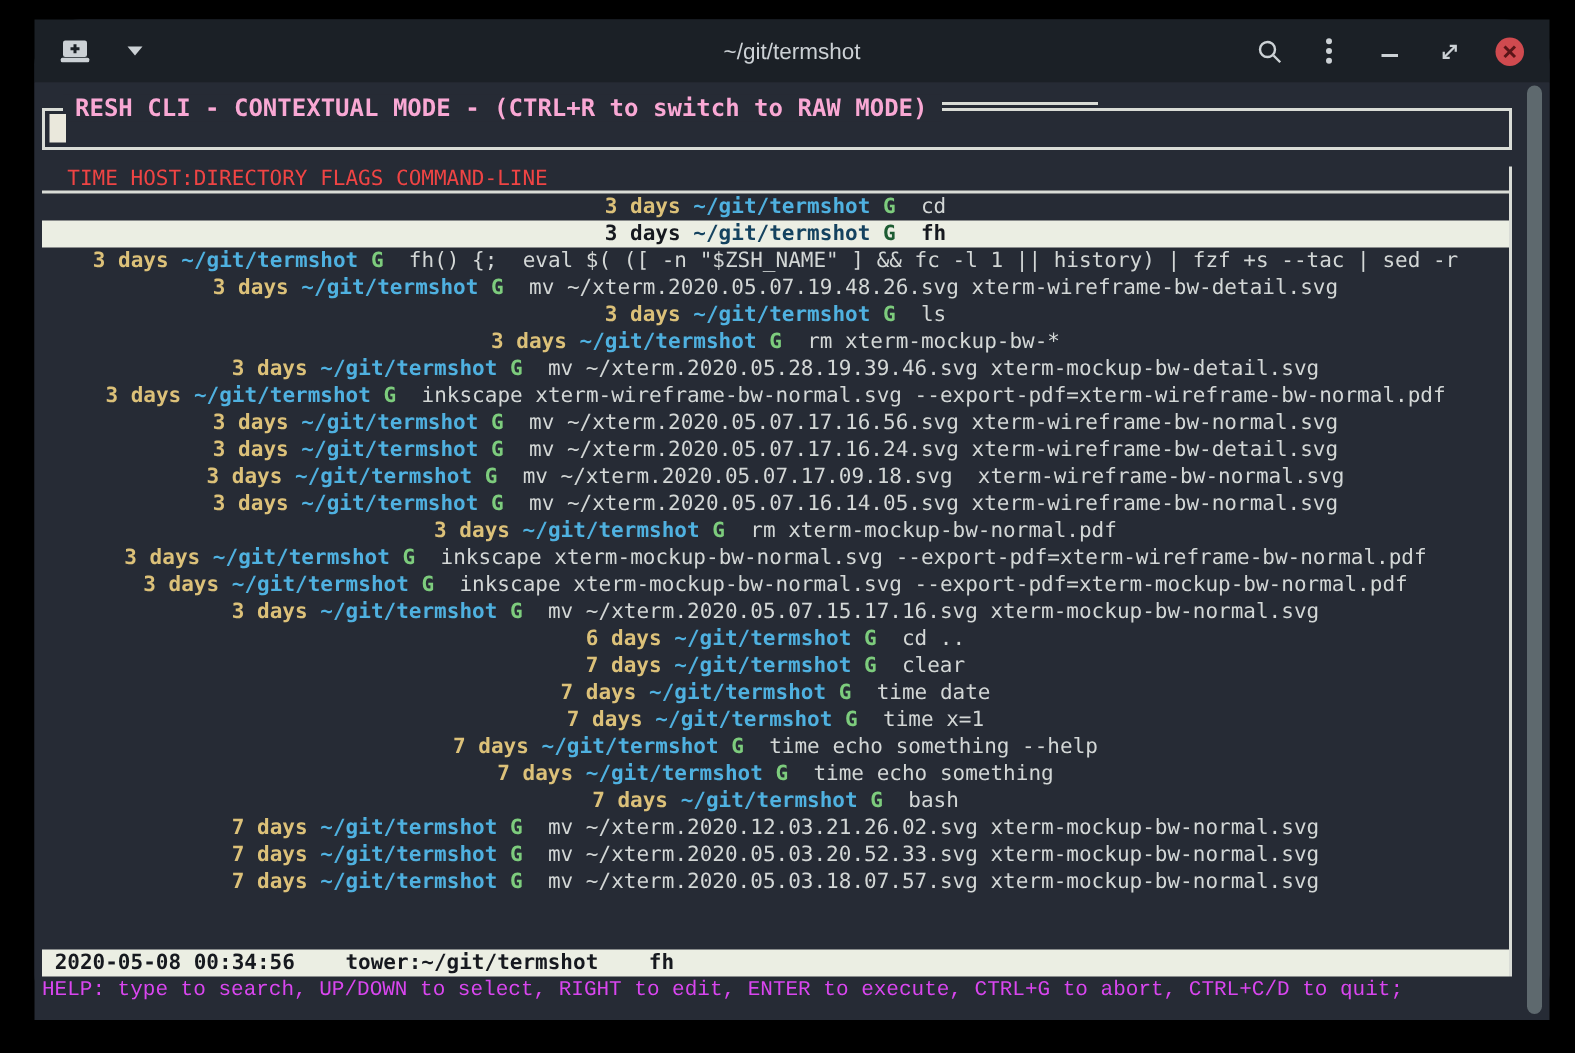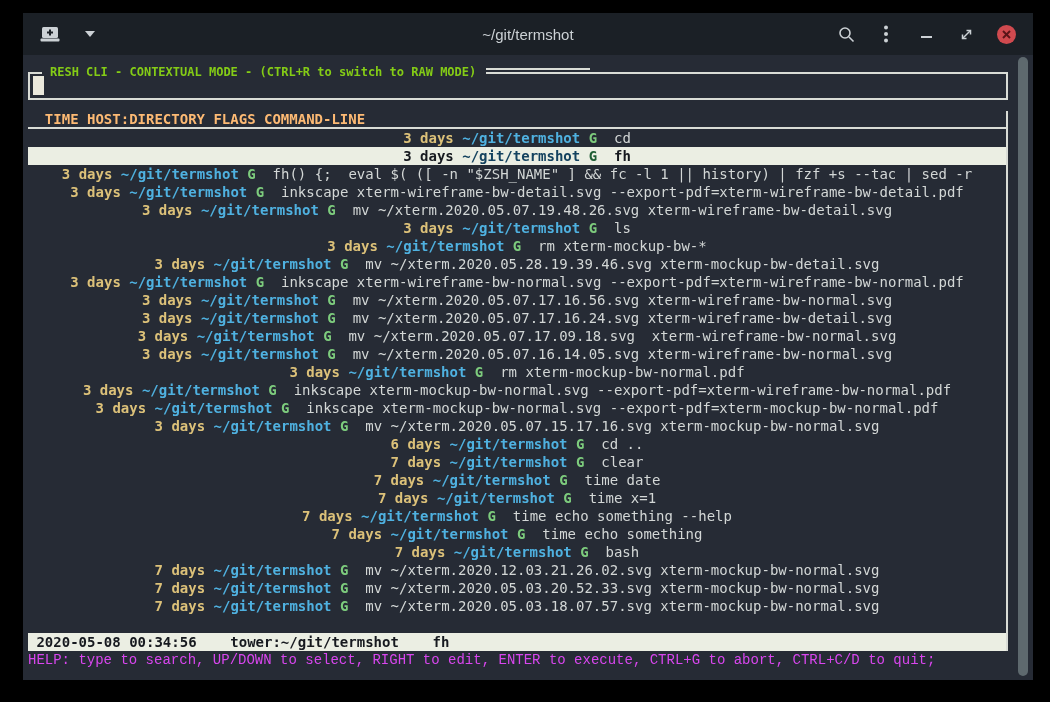--- a/index.html
+++ b/index.html
@@ -35,31 +35,31 @@
   
   .terminal { height:625px; background:#262b35; position:relative;
               font-size:14px; line-height:18px; color:#d3d7d6; overflow:hidden; }
 
   
   .frame-wrap { position:relative; height:45px; }
   .resh-frame { position:absolute; left:5px; right:25px; top:17px; height:28px;
                 border:2px solid #d9dcd6; }
   .resh-legend { position:absolute; top:-11px; left:12px; display:flex;
                  align-items:center; white-space:pre; }
-  .resh-legend .ttl { background:#262b35; padding:0 10px 0 8px; color:#84cc16;
-                      font-weight:bold; font-size:12px; line-height:18px; }
+  .resh-legend .ttl { background:#262b35; padding:0 10px 0 8px; color:#f9a8d4;
+                      font-weight:bold; font-size:16px; line-height:18px; }
   .resh-legend .dash { width:104px; height:2px; background:#d9dcd6;
                        margin-top:-6px; }
   .input-cursor { position:absolute; left:3px; top:2px; width:11px; height:19px;
                   background:#eae8dc; }
 
   
   .list { margin:11px 25px 0 5px; border-right:2px solid #d9dcd6; }
   .hdr-row { height:18px; border-bottom:2px solid #d9dcd6; white-space:pre;
-             font-weight:bold; color:#fdba74; line-height:16px; }
+             font-weight:normal; color:#ef4444; line-height:16px; }
   .rows { height:504px; overflow:hidden; }
   .row { height:18px; white-space:pre; overflow:hidden; cursor:default;text-align:center; }
   .row .time  { color:#dcc179; font-weight:bold; }
   .row .dir   { color:#4fb1e0; font-weight:bold; }
   .row .flags { color:#7dcc7d; font-weight:bold; }
   .row .cmd   { color:#d3d7d6; }
   .row.selected { background:#ebeee3; }
   .row.selected .time  { color:#16191f; }
   .row.selected .dir   { color:#14425f; }
   .row.selected .flags { color:#1d5c33; }
@@ -151,21 +151,20 @@
           <span class="input-cursor"></span>
         </div>
       </div>
 
       <div class="list">
         <div class="hdr-row">  TIME HOST:DIRECTORY FLAGS COMMAND-LINE</div>
         <div class="rows">
             <div class="row"><span class="time">3 days</span> <span class="dir">~/git/termshot</span> <span class="flags">G</span>  <span class="cmd">cd</span></div>
             <div class="row selected"><span class="time">3 days</span> <span class="dir">~/git/termshot</span> <span class="flags">G</span>  <span class="cmd">fh</span></div>
             <div class="row"><span class="time">3 days</span> <span class="dir">~/git/termshot</span> <span class="flags">G</span>  <span class="cmd">fh() {;  eval $( ([ -n "$ZSH_NAME" ] &amp;&amp; fc -l 1 || history) | fzf +s --tac | sed -r</span></div>
-            <div class="row"><span class="time">3 days</span> <span class="dir">~/git/termshot</span> <span class="flags">G</span>  <span class="cmd">inkscape xterm-wireframe-bw-detail.svg --export-pdf=xterm-wireframe-bw-detail.pdf</span></div>
             <div class="row"><span class="time">3 days</span> <span class="dir">~/git/termshot</span> <span class="flags">G</span>  <span class="cmd">mv ~/xterm.2020.05.07.19.48.26.svg xterm-wireframe-bw-detail.svg</span></div>
             <div class="row"><span class="time">3 days</span> <span class="dir">~/git/termshot</span> <span class="flags">G</span>  <span class="cmd">ls</span></div>
             <div class="row"><span class="time">3 days</span> <span class="dir">~/git/termshot</span> <span class="flags">G</span>  <span class="cmd">rm xterm-mockup-bw-*</span></div>
             <div class="row"><span class="time">3 days</span> <span class="dir">~/git/termshot</span> <span class="flags">G</span>  <span class="cmd">mv ~/xterm.2020.05.28.19.39.46.svg xterm-mockup-bw-detail.svg</span></div>
             <div class="row"><span class="time">3 days</span> <span class="dir">~/git/termshot</span> <span class="flags">G</span>  <span class="cmd">inkscape xterm-wireframe-bw-normal.svg --export-pdf=xterm-wireframe-bw-normal.pdf</span></div>
             <div class="row"><span class="time">3 days</span> <span class="dir">~/git/termshot</span> <span class="flags">G</span>  <span class="cmd">mv ~/xterm.2020.05.07.17.16.56.svg xterm-wireframe-bw-normal.svg</span></div>
             <div class="row"><span class="time">3 days</span> <span class="dir">~/git/termshot</span> <span class="flags">G</span>  <span class="cmd">mv ~/xterm.2020.05.07.17.16.24.svg xterm-wireframe-bw-detail.svg</span></div>
             <div class="row"><span class="time">3 days</span> <span class="dir">~/git/termshot</span> <span class="flags">G</span>  <span class="cmd">mv ~/xterm.2020.05.07.17.09.18.svg  xterm-wireframe-bw-normal.svg</span></div>
             <div class="row"><span class="time">3 days</span> <span class="dir">~/git/termshot</span> <span class="flags">G</span>  <span class="cmd">mv ~/xterm.2020.05.07.16.14.05.svg xterm-wireframe-bw-normal.svg</span></div>
             <div class="row"><span class="time">3 days</span> <span class="dir">~/git/termshot</span> <span class="flags">G</span>  <span class="cmd">rm xterm-mockup-bw-normal.pdf</span></div>

